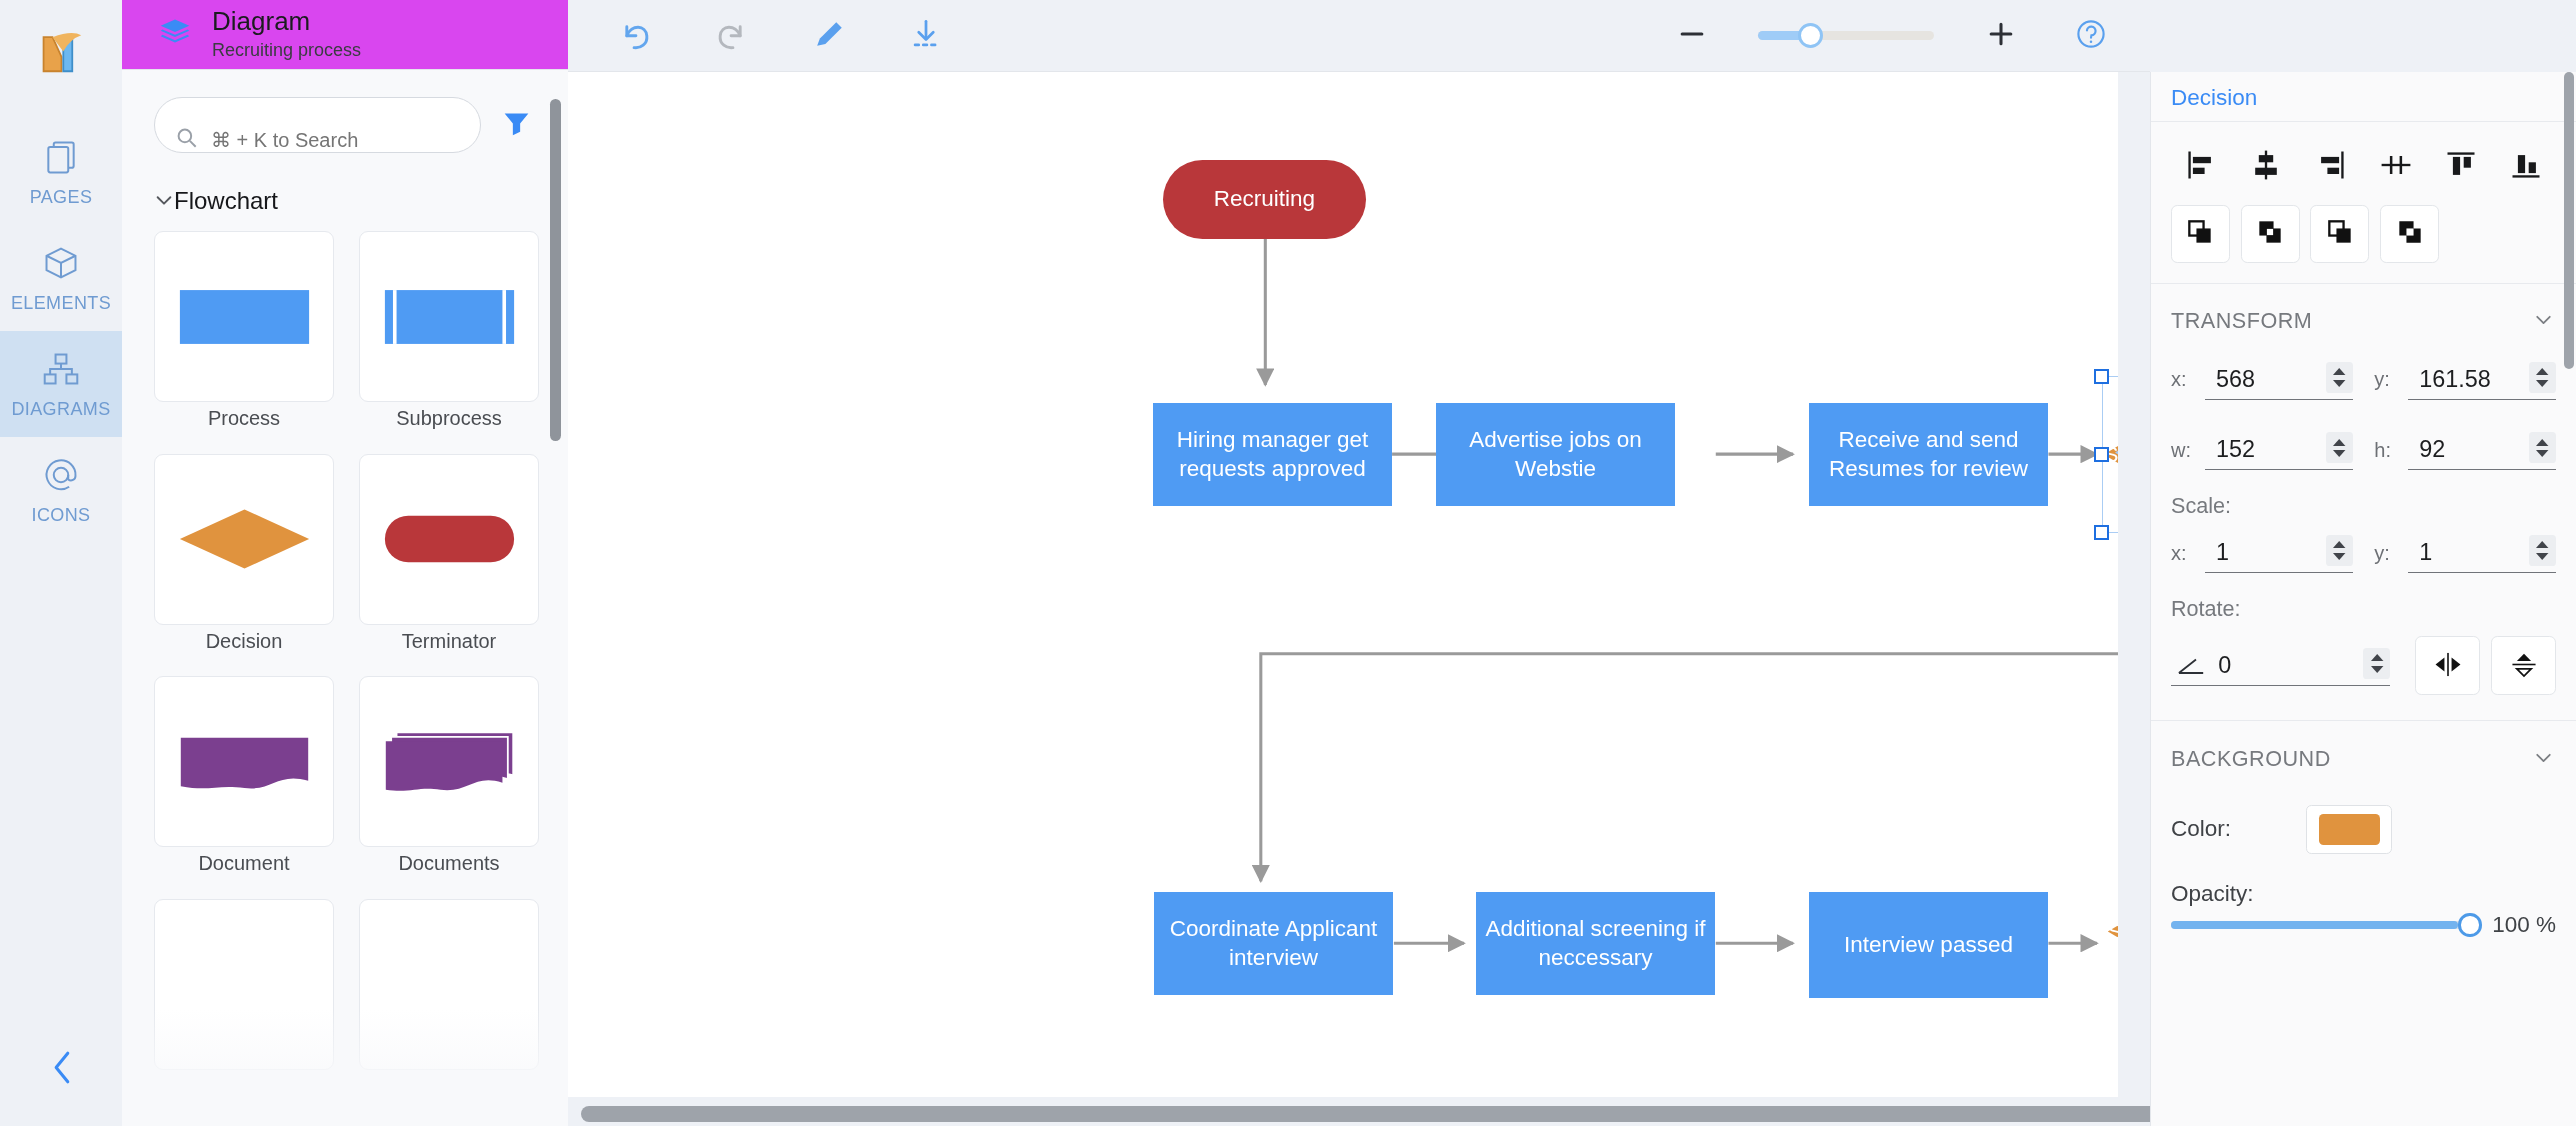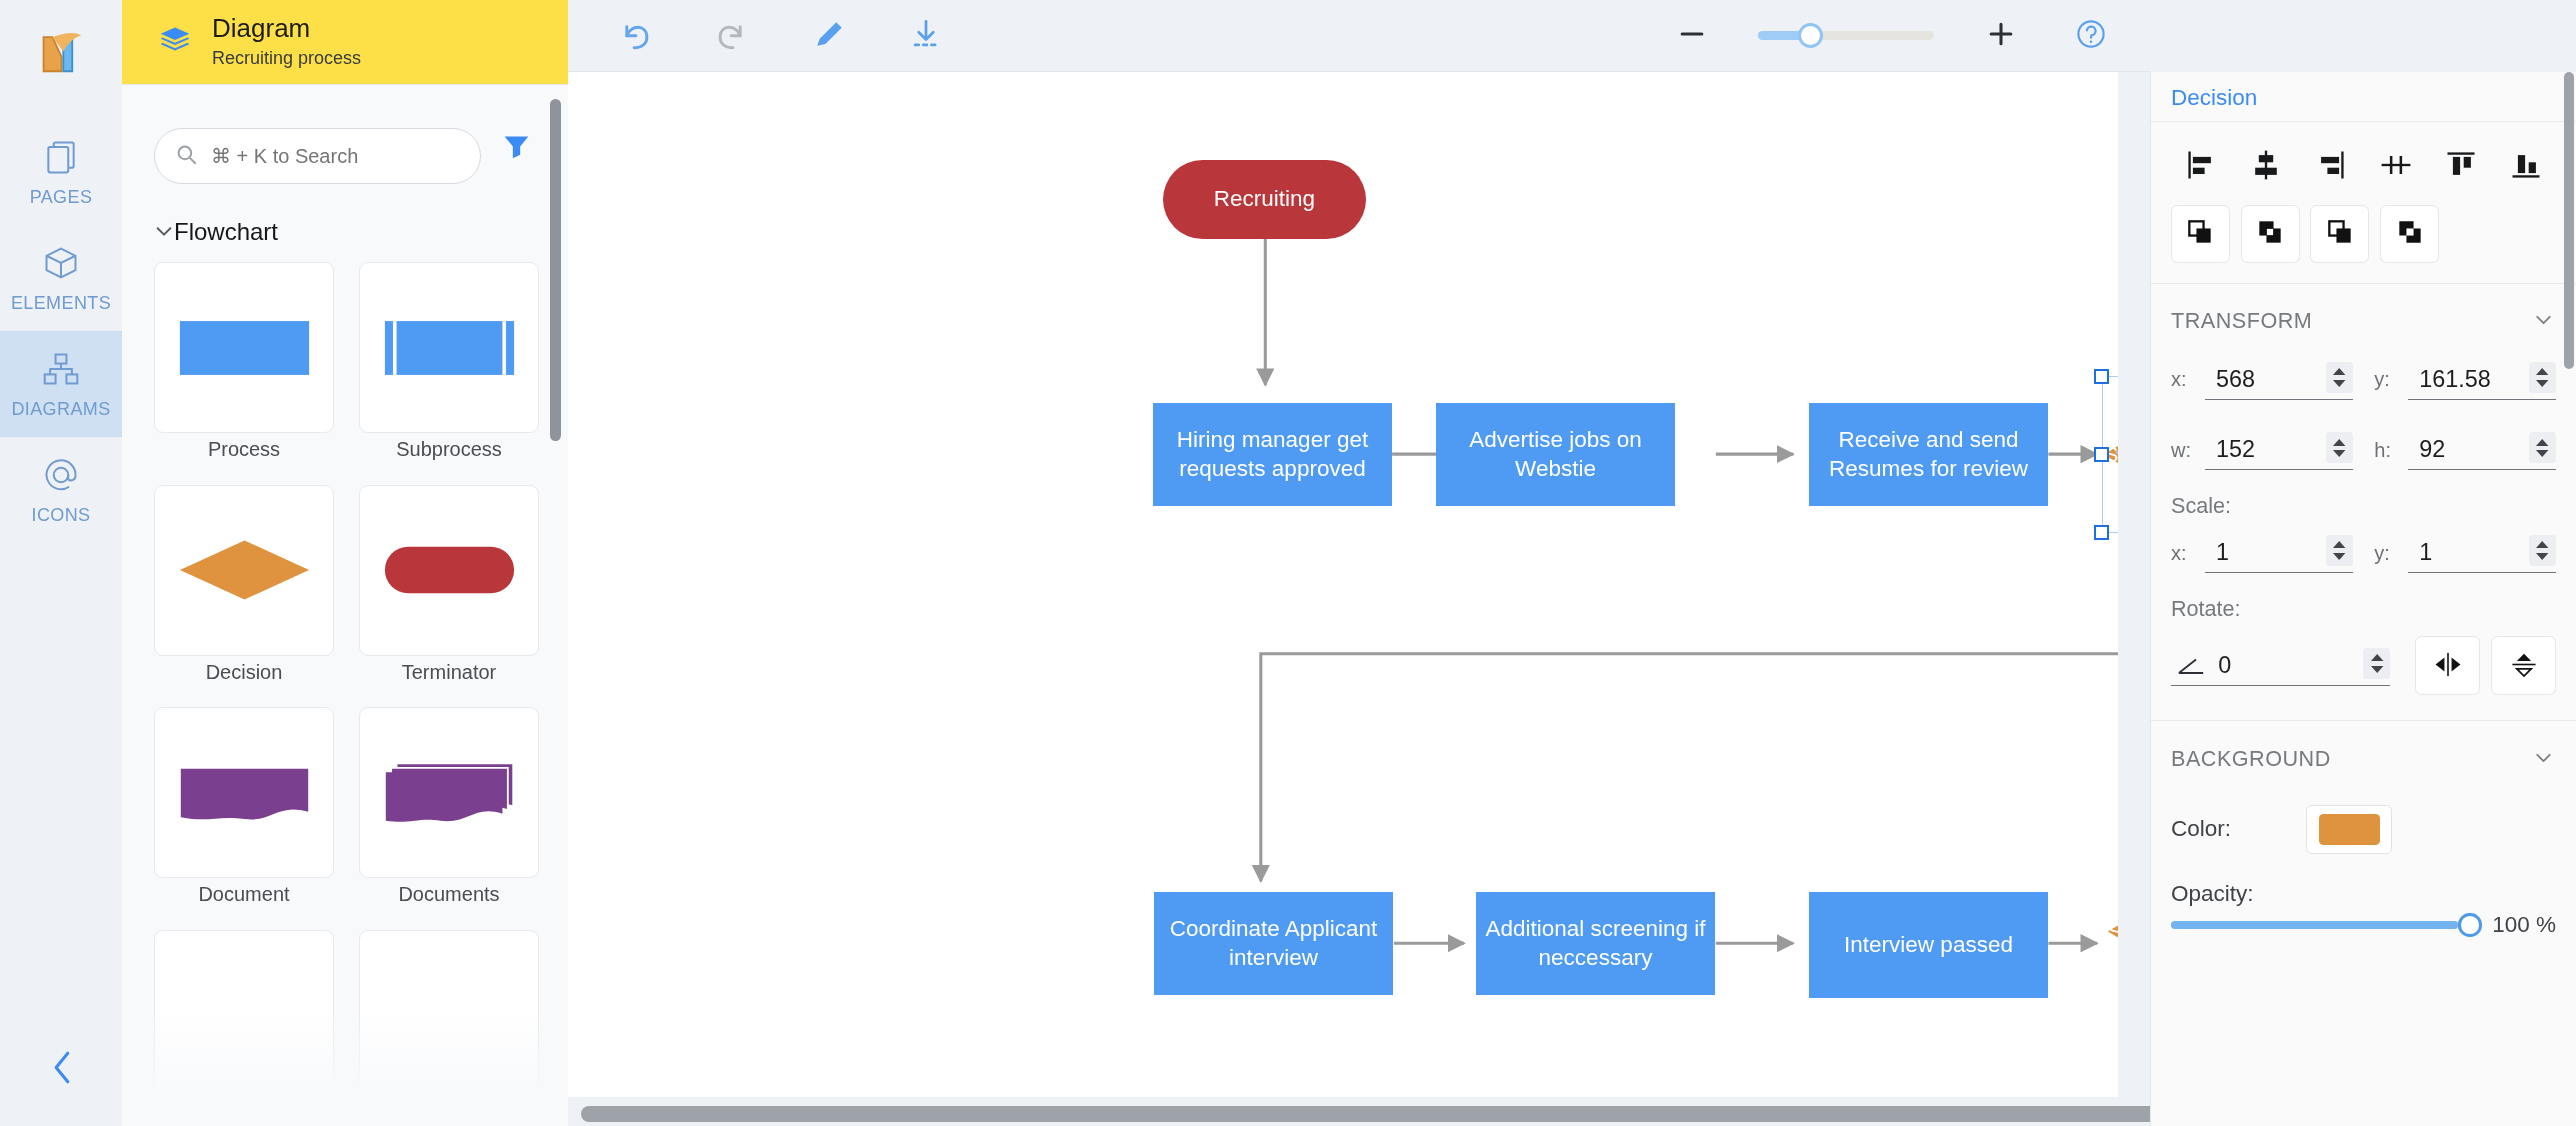--- a/index.html
+++ b/index.html
@@ -28,29 +28,29 @@
   .rail-item .lbl { font-size: 18px; color: #6f9bd1; letter-spacing: 0.4px; }
   .rail-collapse {
     position: absolute; bottom: 34px; left: 0; width: 122px;
     display: flex; align-items: center; justify-content: center; cursor: pointer;
   }
 
   
   .libpanel { width: 446px; flex: 0 0 446px; height: 1126px; background: #f8f9fb;
     display: flex; flex-direction: column; position: relative; }
   .lib-header {
-    height: 85px; background: #fde047; display: flex; align-items: center;
+    height: 70px; background: #d946ef; display: flex; align-items: center;
     padding-left: 36px; gap: 20px; border-bottom: 0.9px solid #e4e7ec;
   }
   .lib-header .title { font-size: 26px; color: #1b1c1e; line-height: 1.15; }
   .lib-header .sub { font-size: 18px; color: #3a3c40; line-height: 1.3; margin-top:2.7px; }
   .lib-search-row { display: flex; align-items: center; padding: 27px 36px 20px 32px; gap: 20px; }
   .searchbox {
     flex: 1; height: 56px; border: 0.9px solid #d6dae0; border-radius: 28px;
-    background: #ffffff; display: flex; align-items: center; gap: 12.6px; padding: 0 20px; margin-top: 16px;
+    background: #ffffff; display: flex; align-items: flex-end; gap: 12.6px; padding: 0 20px;
   }
   .searchbox input {
     border: none; outline: none; background: transparent; font-size: 20px;
     color: #9aa0a8; width: 100%; font-family: "Liberation Sans", sans-serif;
   }
   .funnel { cursor: pointer; }
   .lib-group-header {
     display: flex; align-items: center; padding: 14.4px 0 16px 32px; cursor: pointer;
   }
   .lib-group-header .gname { font-size: 24px; color: #16171a; }

